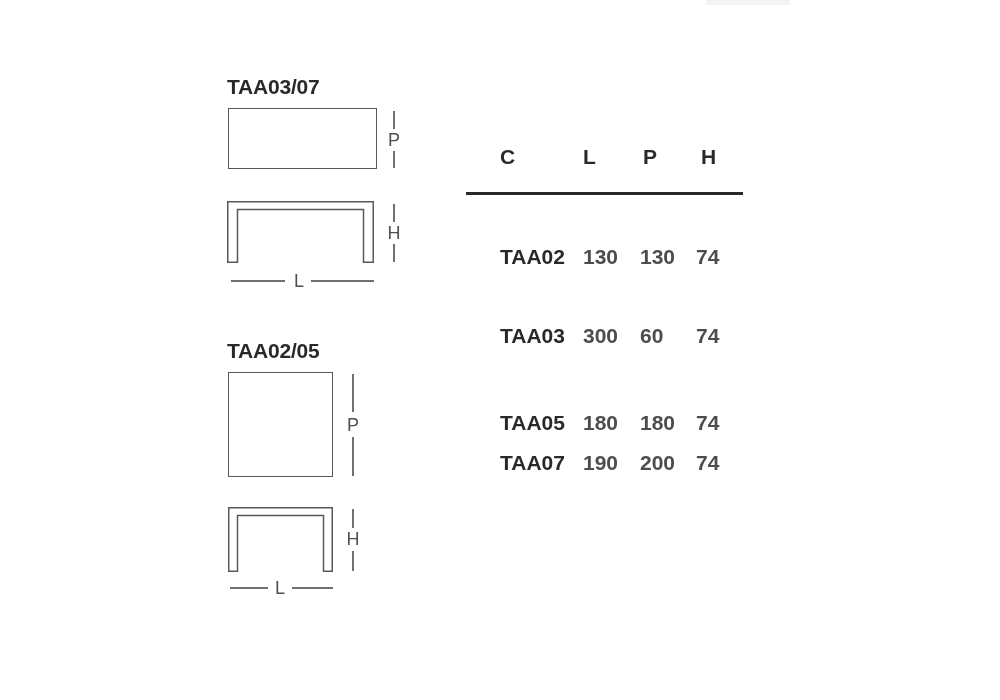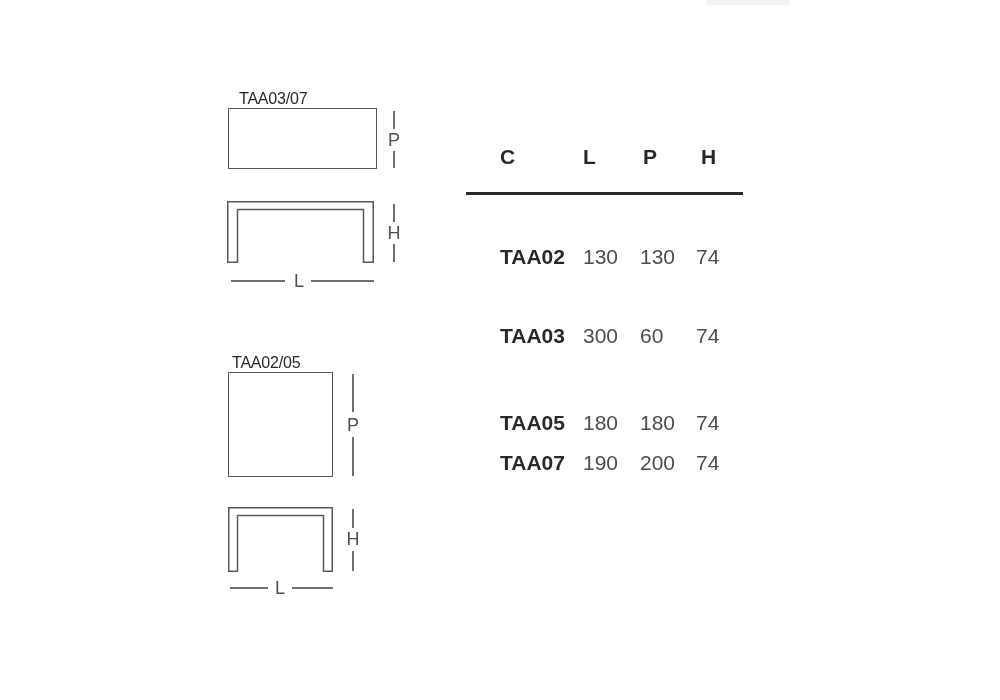--- a/index.html
+++ b/index.html
@@ -11,24 +11,24 @@
     font-family: "Liberation Sans", sans-serif;
     overflow: hidden;
   }
   .artifact {
     position: absolute;
     left: 706px; top: 0; width: 84px; height: 5px;
     background: var(--artifact_gray, #f3f3f3);
   }
   .dtitle {
     position: absolute;
-    margin: 12px;
-    font-size: 16px;
+    margin: 0;
+    font-size: 21px;
     line-height: 21px;
-    font-weight: normal;
+    font-weight: bold;
     color: var(--text_dark, #2b2829);
     letter-spacing: -0.2px;
   }
   .outline-rect {
     position: absolute;
     box-sizing: border-box;
     border: 1.5px solid var(--line_gray, #58595b);
     background: #fff;
   }
   .vline { position: absolute; width: 1.5px; background: var(--dim_gray, #707070); }
@@ -47,21 +47,21 @@
     position: absolute;
     left: 500px;
     display: grid;
     grid-template-columns: 83px 57px 56px 42px;
     font-size: 21px;
     line-height: 22px;
     white-space: nowrap;
   }
   .tgrid .hcell { font-weight: bold; color: var(--text_dark, #2b2829); }
   .tgrid .lbl   { font-weight: bold; color: var(--text_dark, #2b2829); }
-  .tgrid .num   { font-weight: normal; color: var(--text_gray, #4d4d4d); }
+  .tgrid .num   { font-weight: bold; color: var(--text_gray, #4d4d4d); }
   .rule {
     position: absolute;
     left: 466px; top: 192px; width: 277px; height: 3px;
     background: var(--text_dark, #2b2829);
   }
 </style>
 </head>
 <body>
 
 <div class="canvas">
@@ -84,21 +84,21 @@
     <div class="vline" style="left:393px; top:204px; height:18px"></div>
     <div class="dimletter" style="left:386px; top:224px">H</div>
     <div class="vline" style="left:393px; top:244px; height:18px"></div>
 
     <div class="hline" style="left:231px; top:280px; width:54px"></div>
     <div class="dimletter" style="left:291px; top:272px">L</div>
     <div class="hline" style="left:311px; top:280px; width:63px"></div>
   </section>
 
   <section>
-    <h2 class="dtitle" style="left:220px; top:340px">TAA02/05</h2>
+    <h2 class="dtitle" style="left:227px; top:340px">TAA02/05</h2>
 
     <div class="outline-rect" style="left:228px; top:372px; width:105px; height:105px"></div>
 
     <div class="vline" style="left:352px; top:374px; height:38px"></div>
     <div class="dimletter" style="left:345px; top:416px">P</div>
     <div class="vline" style="left:352px; top:437px; height:39px"></div>
 
     <svg class="front-svg" style="left:228px; top:507px" width="106" height="66" viewBox="0 0 106 66">
       <path d="M0.75,0.75 H104.25 V64.25 H95.5 V8.5 H9.5 V64.25 H0.75 Z"></path>
     </svg>

